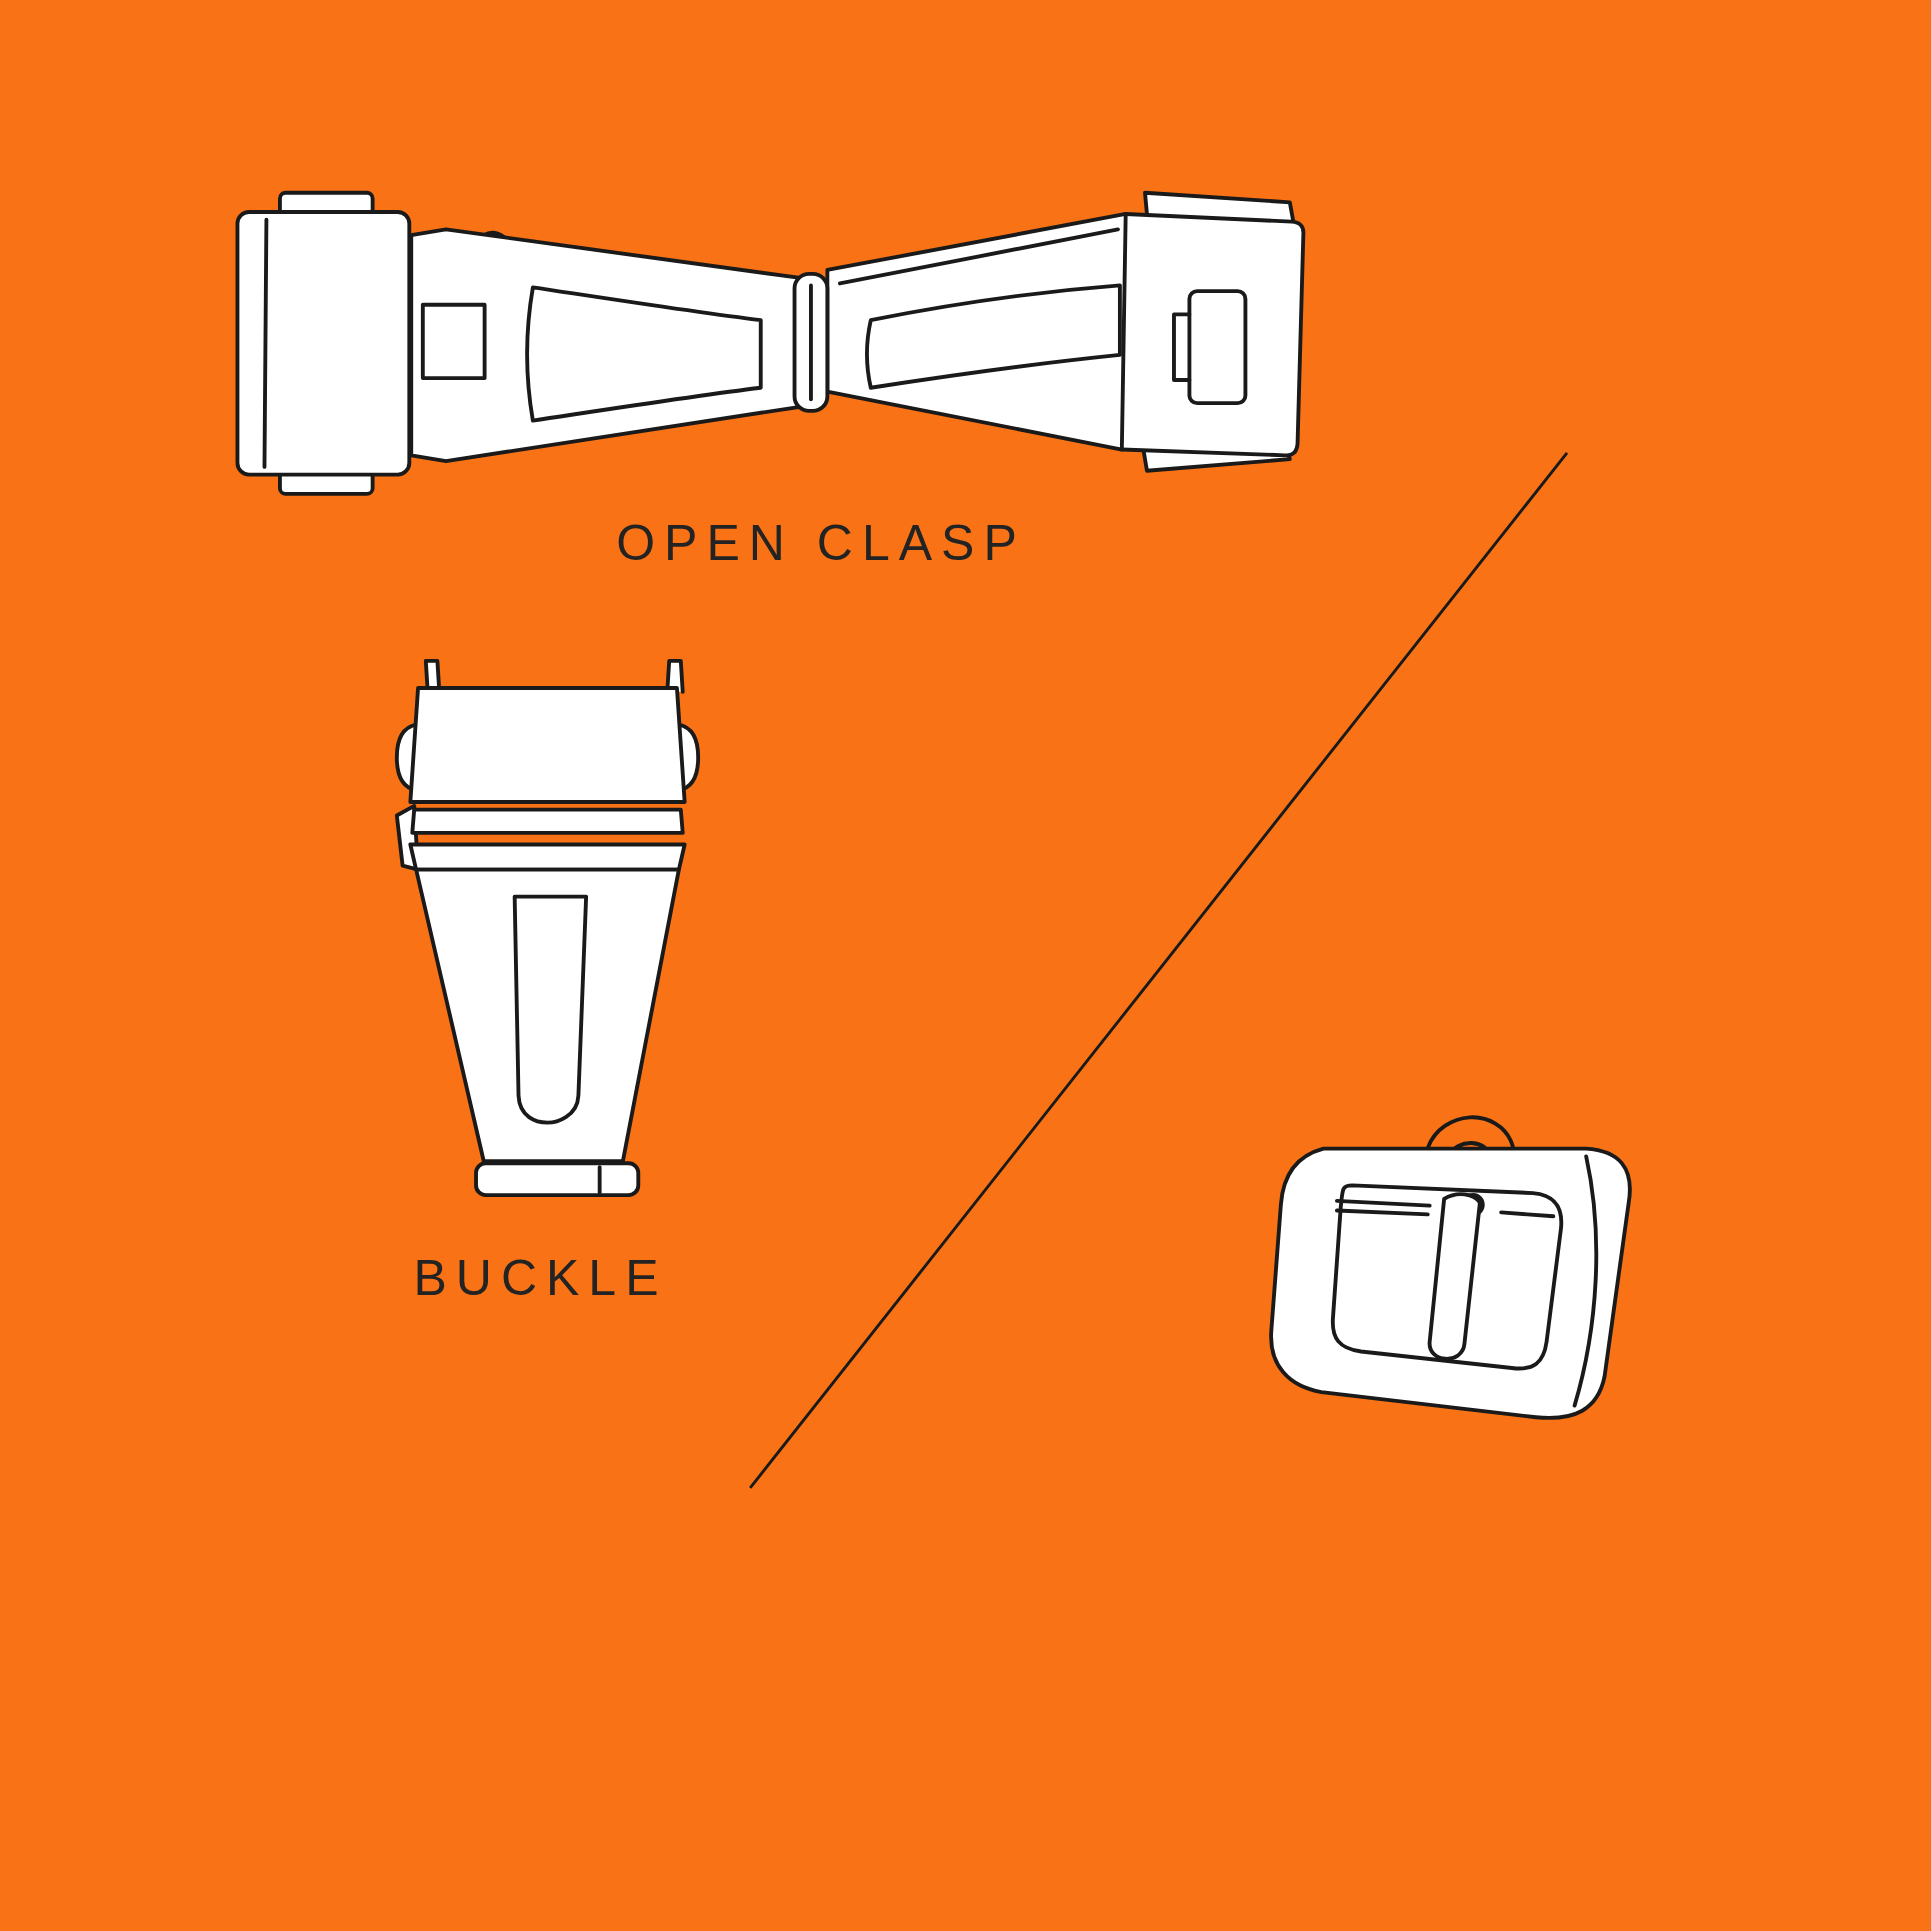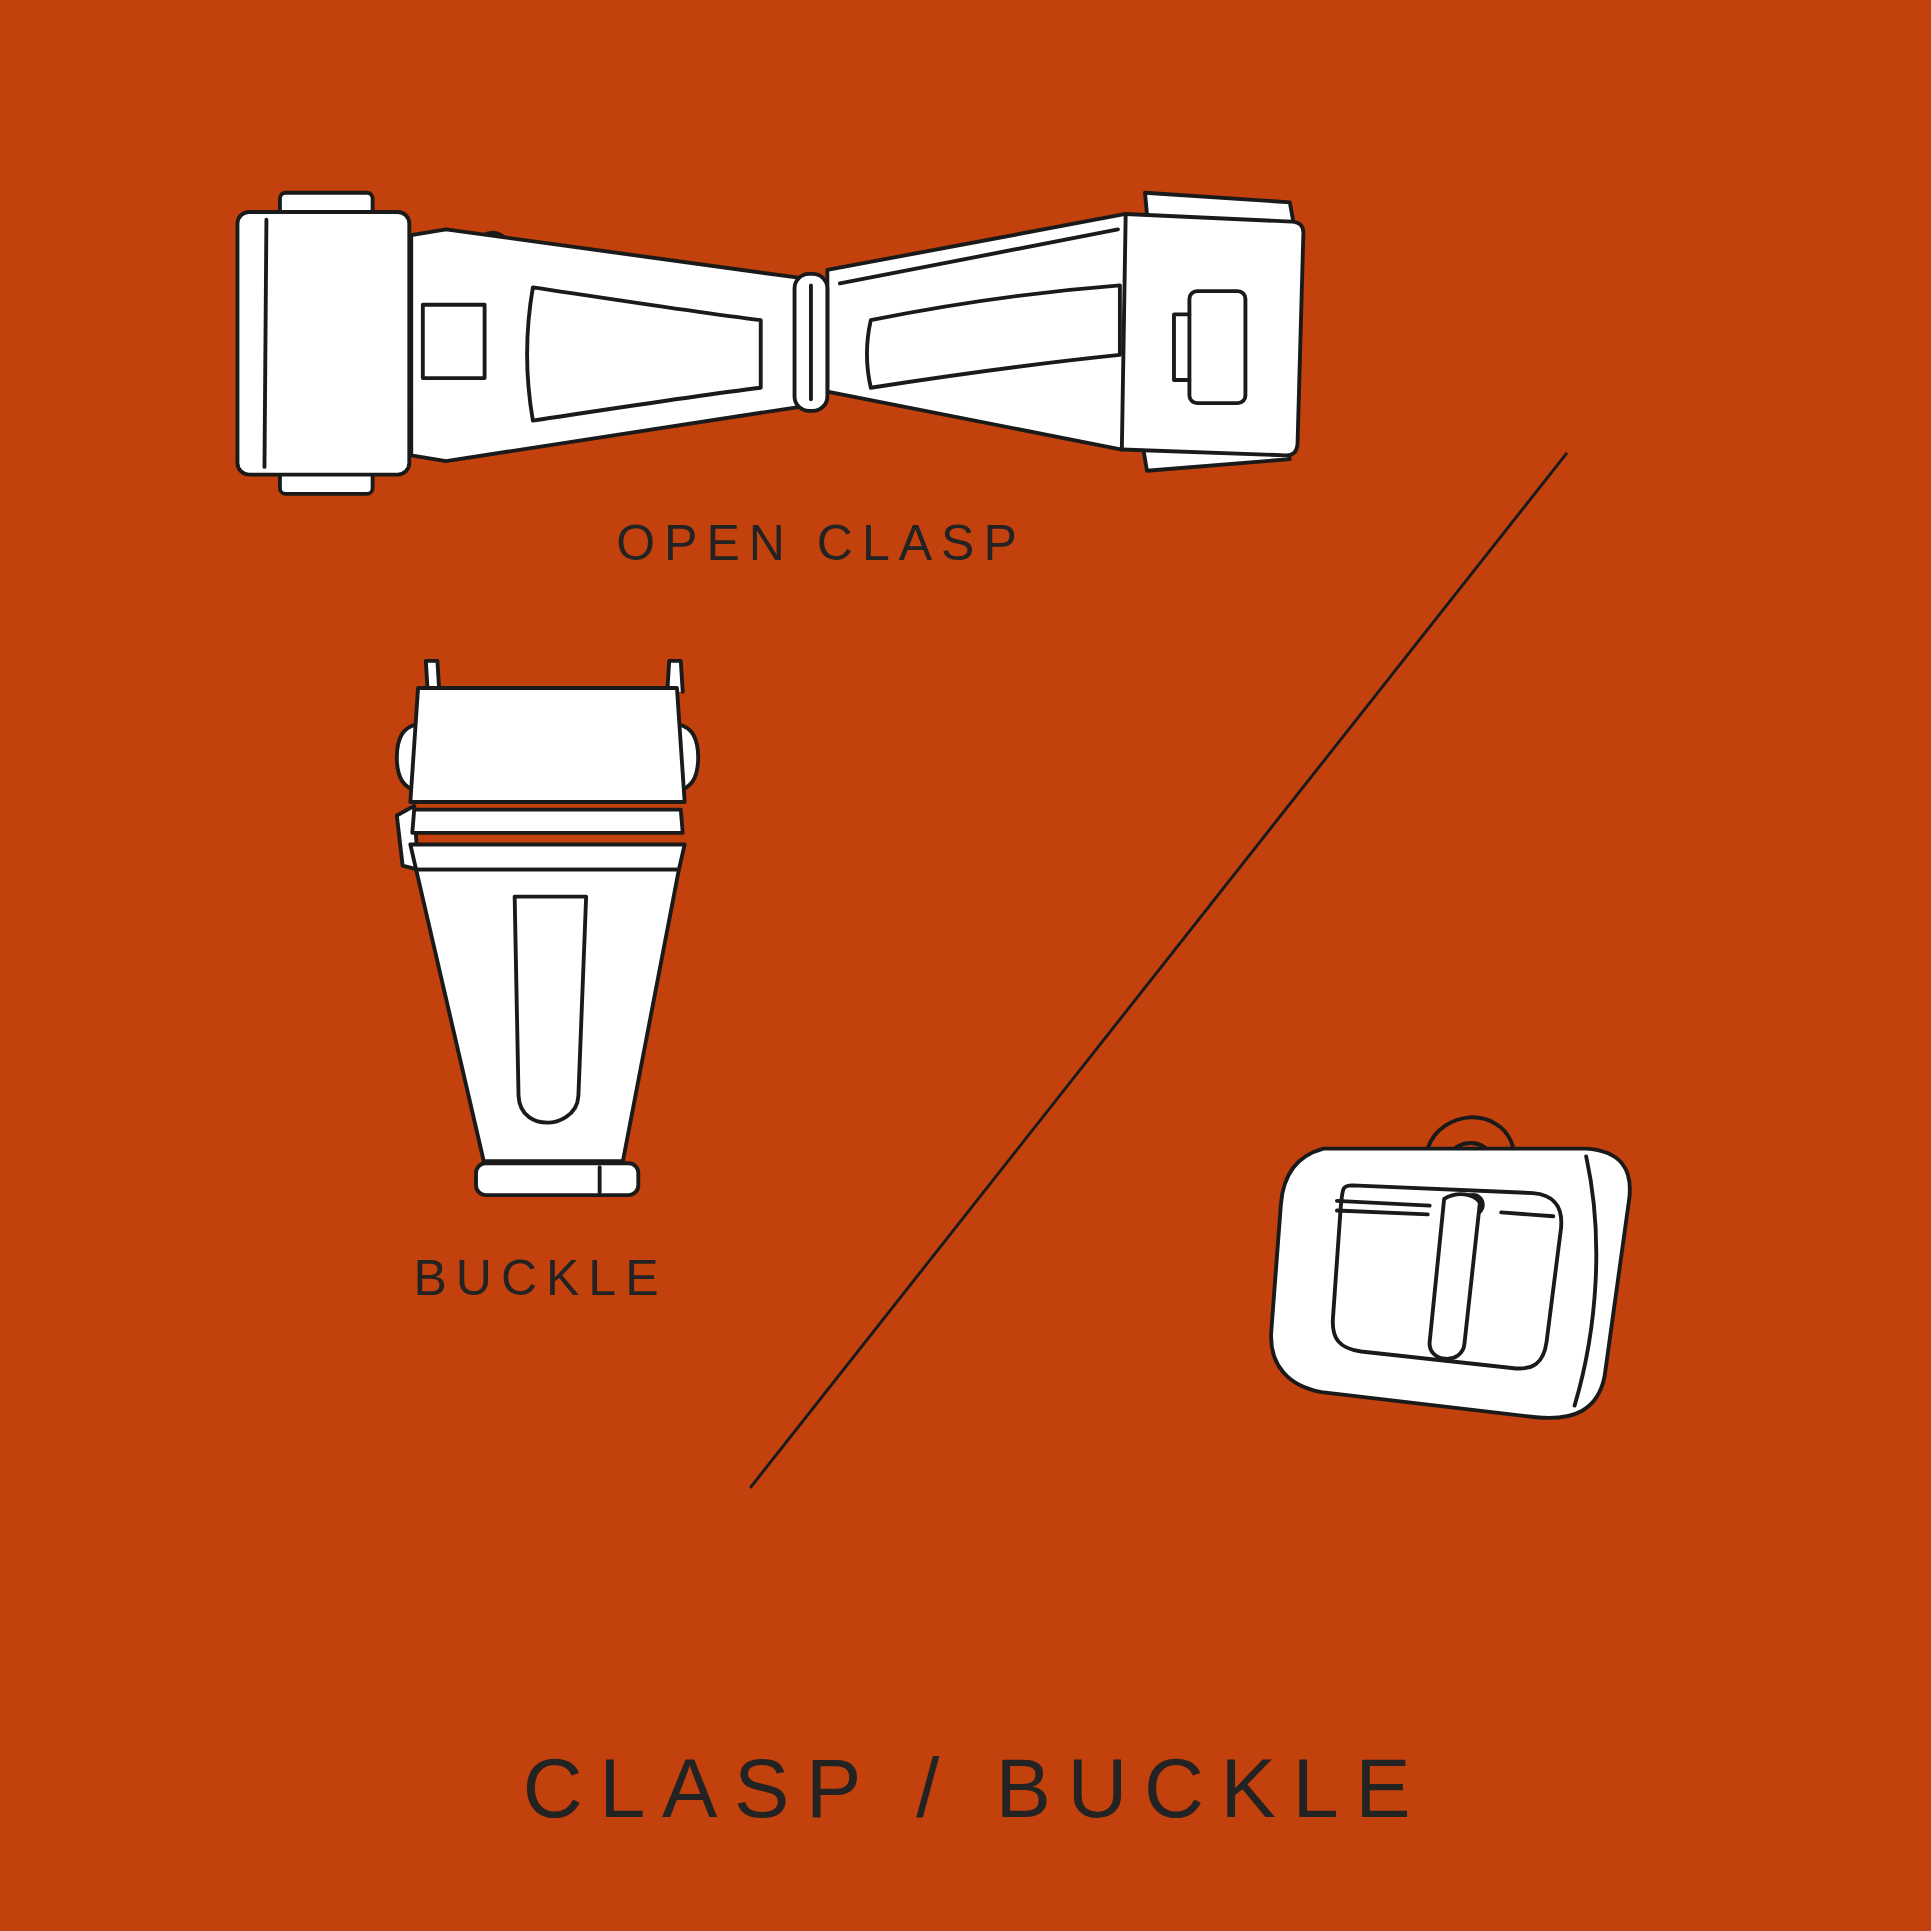--- a/index.html
+++ b/index.html
@@ -1,21 +1,21 @@
 <!DOCTYPE html>
 <html><head>
 <meta charset="utf-8">
 <style>
   * { margin: 0; padding: 0; box-sizing: border-box; }
   html, body { background: #ffffff; }
   #canvas {
     position: relative;
     width: 1931px;
     height: 1931px;
-    background: #c2410c;
+    background: #f97316;
     overflow: hidden;
     font-family: "Liberation Sans", sans-serif;
   }
   .abs { position: absolute; }
   .divider-svg { position: absolute; left: 0; top: 0; width: 1931px; height: 1931px; pointer-events: none; }
   .caption {
     position: absolute;
     text-align: center;
     color: #232323;
     font-size: 50px;
@@ -122,16 +122,15 @@
         <line x1="92" y1="94" x2="188" y2="99"></line>
         <line x1="92" y1="104" x2="186" y2="108"></line>
         <line x1="262" y1="106" x2="316" y2="110"></line>
         <circle cx="233" cy="98" r="10" fill="none"></circle>
 
         <path d="M240 96 L 224 242 C 222 264 186 262 188 240 L 203 92 C 216 84 234 86 240 96 Z"></path>
       </g>
     </svg>
   </figure>
 
-  <div class="page-title" style="left:299px; top:1741px; width:1352px;">CLASP / BUCKLE</div>
 
 </div>
 
 
 </body></html>

